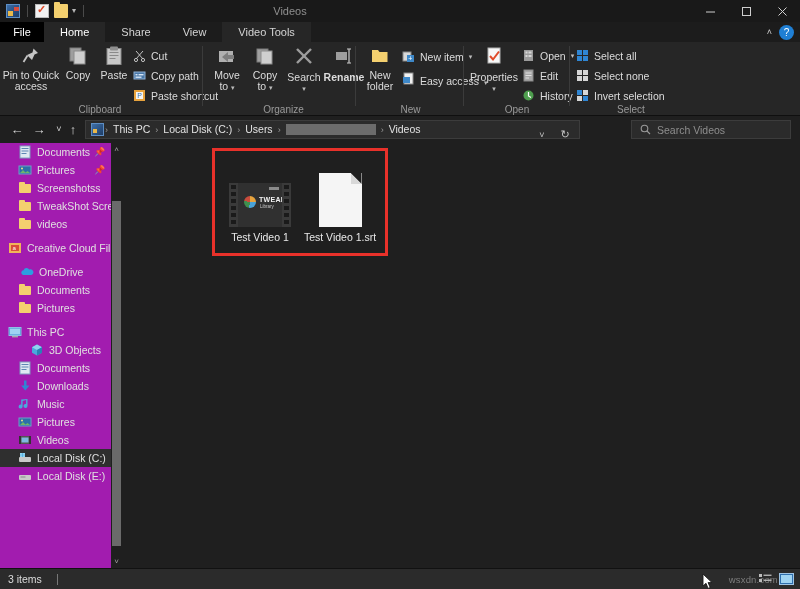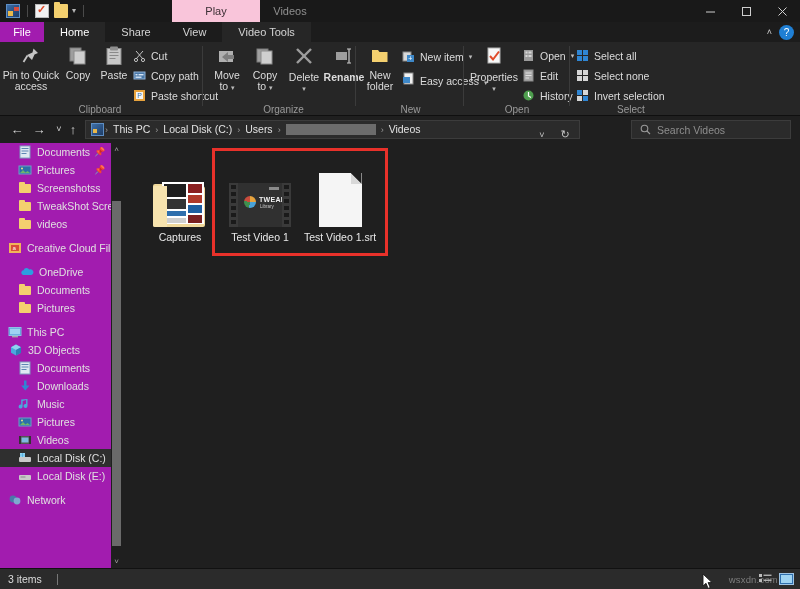--- a/index.html
+++ b/index.html
@@ -45,21 +45,21 @@
 
   
   .tabbar {
     position:absolute; top:22px; left:0; width:800px; height:20px;
     background:#1c1c1c; display:flex; align-items:stretch;
   }
   .tab {
     height:20px; line-height:20px; font-size:11px; color:#d4d4d4;
     padding:0 16px; text-align:center;
   }
-  .tab.file { background:#a21caf; color:#ffffff; width:44px; padding:0; }
+  .tab.file { background:#000000; color:#ffffff; width:44px; padding:0; }
   .tab.active { background:#262626; color:#ffffff; }
 
   
   .ribbon {
     position:absolute; top:42px; left:0; width:800px; height:74px;
     background:#262626; border-bottom:1px solid #0f0f0f;
   }
   .rgroup { position:absolute; top:0; height:74px; }
   .rgroup-sep { position:absolute; top:4px; width:1px; height:60px; background:#3b3b3b; }
   .rgroup-label {
@@ -179,21 +179,20 @@
   <div class="titlebar">
     <div class="qat">
       <span class="qat-ico ico-explorer"></span>
       <span class="qat-sep"></span>
       <span class="qat-ico ico-props"></span>
       <span class="qat-ico ico-folder"></span>
       <span class="qat-arrow">▾</span>
       <span class="qat-sep"></span>
     </div>
 
-    <div class="tabgroup-label tabgroup-play">Play</div>
     <div class="tabgroup-label tabgroup-videos">Videos</div>
 
     <div class="wincontrols">
       <div class="wc">
         <svg width="11" height="11" viewBox="0 0 11 11">
             <line x1="1" y1="6" x2="10" y2="6" stroke="#cfcfcf" stroke-width="1"></line>
           </svg>
       </div>
       <div class="wc">
         <svg width="11" height="11" viewBox="0 0 11 11">
@@ -323,21 +322,21 @@
         <span style="display:block"><span>to</span> <span class="caret">▾</span></span>
       </div>
 
       <div class="bigbtn" style="left:78px;width:40px;">
         <span class="glyph">
           <svg width="22" height="22" viewBox="0 0 22 22">
             <line x1="4" y1="4" x2="18" y2="18" stroke="#9d9d9d" stroke-width="2.4"></line>
             <line x1="18" y1="4" x2="4" y2="18" stroke="#9d9d9d" stroke-width="2.4"></line>
           </svg>
         </span>
-        <span>Delete</span>
+        <span>Search</span>
         <span style="display:block" class="caret">▾</span>
       </div>
 
       <div class="bigbtn" style="left:116px;width:44px;font-weight:bold;">
         <span class="glyph">
           <svg width="22" height="22" viewBox="0 0 22 22">
             <rect x="3" y="7" width="11" height="8" fill="#9d9d9d"></rect>
             <line x1="16" y1="4" x2="16" y2="18" stroke="#b5b5b5" stroke-width="1.4"></line>
             <line x1="14" y1="4" x2="18" y2="4" stroke="#b5b5b5" stroke-width="1.2"></line>
             <line x1="14" y1="18" x2="18" y2="18" stroke="#b5b5b5" stroke-width="1.2"></line>
@@ -606,21 +605,21 @@
       <span class="sb-ico">
         <svg width="14" height="14" viewBox="0 0 14 14">
             <rect x="1" y="2.5" width="12" height="8" fill="#3e8fd0" stroke="#8ec0e6"></rect>
             <rect x="2" y="3.5" width="10" height="6" fill="#9fd3f2"></rect>
             <rect x="4" y="11" width="6" height="1.4" fill="#a9a9a9"></rect>
           </svg>
       </span>
       <span>This PC</span>
     </div>
 
-    <div class="sb-item" style="padding-left:9px;">
+    <div class="sb-item" style="padding-left:30px;">
       <span class="sb-ico">
         <svg width="14" height="14" viewBox="0 0 14 14">
             <path d="M7 1.5 l5 2.8 v5.4 l-5 2.8 l-5 -2.8 v-5.4 z" fill="#4aa8dd"></path>
             <path d="M7 1.5 l5 2.8 l-5 2.8 l-5 -2.8 z" fill="#8fd3f0"></path>
             <path d="M7 7.1 l5 -2.8 v5.4 l-5 2.8 z" fill="#2b7fb5"></path>
           </svg>
       </span>
       <span>3D Objects</span>
     </div>
 
@@ -698,59 +697,30 @@
         <svg width="14" height="14" viewBox="0 0 14 14">
             <rect x="1" y="6" width="12" height="5" rx="1" fill="#c9c9c9"></rect>
             <rect x="2.5" y="7.5" width="5" height="1" fill="#8a8a8a"></rect>
           </svg>
       </span>
       <span>Local Disk (E:)</span>
     </div>
 
     <div style="height:6px"></div>
 
-    <div class="sb-item" style="padding-left:8px;">
-      <span class="sb-ico">
-        <svg width="14" height="14" viewBox="0 0 14 14">
-            <circle cx="5" cy="6" r="3.4" fill="#4a78a8"></circle>
-            <circle cx="9" cy="8" r="3.4" fill="#7fa8d0"></circle>
-          </svg>
-      </span>
-      <span>Network</span>
-    </div>
 
     <div class="sb-scrollbar">
       <div class="sb-arrow" style="top:0">˄</div>
       <div class="sb-thumb"></div>
       <div class="sb-arrow" style="bottom:0">˅</div>
     </div>
   </div>
 
   <div class="content">
 
-    <div class="fileitem" style="left:18px;top:12px;">
-      <div class="thumb-wrap">
-        <div class="folderthumb">
-          <div class="ft-tab"></div>
-          <div class="ft-back"></div>
-          <div class="ft-paper">
-            <div style="position:absolute;left:2px;top:2px;width:22px;height:13px;background:#1e1e1e;"></div>
-            <div style="position:absolute;left:26px;top:2px;width:14px;height:9px;background:#8a2020;"></div>
-            <div style="position:absolute;left:2px;top:17px;width:22px;height:10px;background:#333;"></div>
-            <div style="position:absolute;left:26px;top:13px;width:14px;height:8px;background:#b03a2a;"></div>
-            <div style="position:absolute;left:2px;top:29px;width:22px;height:5px;background:#2f6fad;"></div>
-            <div style="position:absolute;left:26px;top:23px;width:14px;height:8px;background:#1e5fa0;"></div>
-            <div style="position:absolute;left:2px;top:36px;width:22px;height:5px;background:#cfcfcf;"></div>
-            <div style="position:absolute;left:26px;top:33px;width:14px;height:8px;background:#7a2020;"></div>
-          </div>
-          <div class="ft-front"></div>
-        </div>
-      </div>
-      <div class="fname">Captures</div>
-    </div>
 
     <div class="fileitem" style="left:98px;top:12px;">
       <div class="thumb-wrap">
         <div class="filmthumb">
           <div class="film-screen">
             <div class="film-bar"></div>
             <div class="tw-logo"></div>
             <div class="tw-text">TWEAK</div>
             <div class="tw-sub">Library</div>
           </div>

